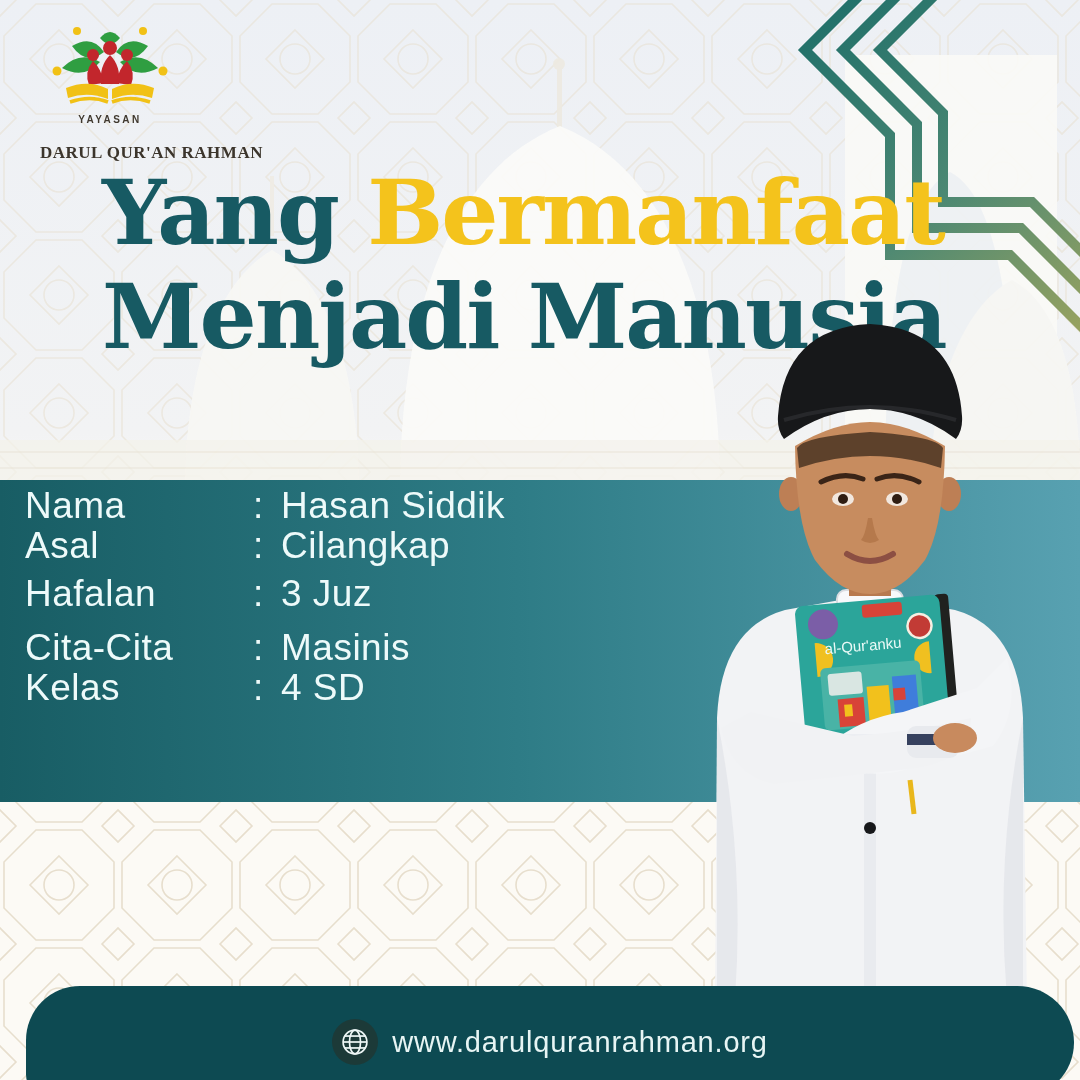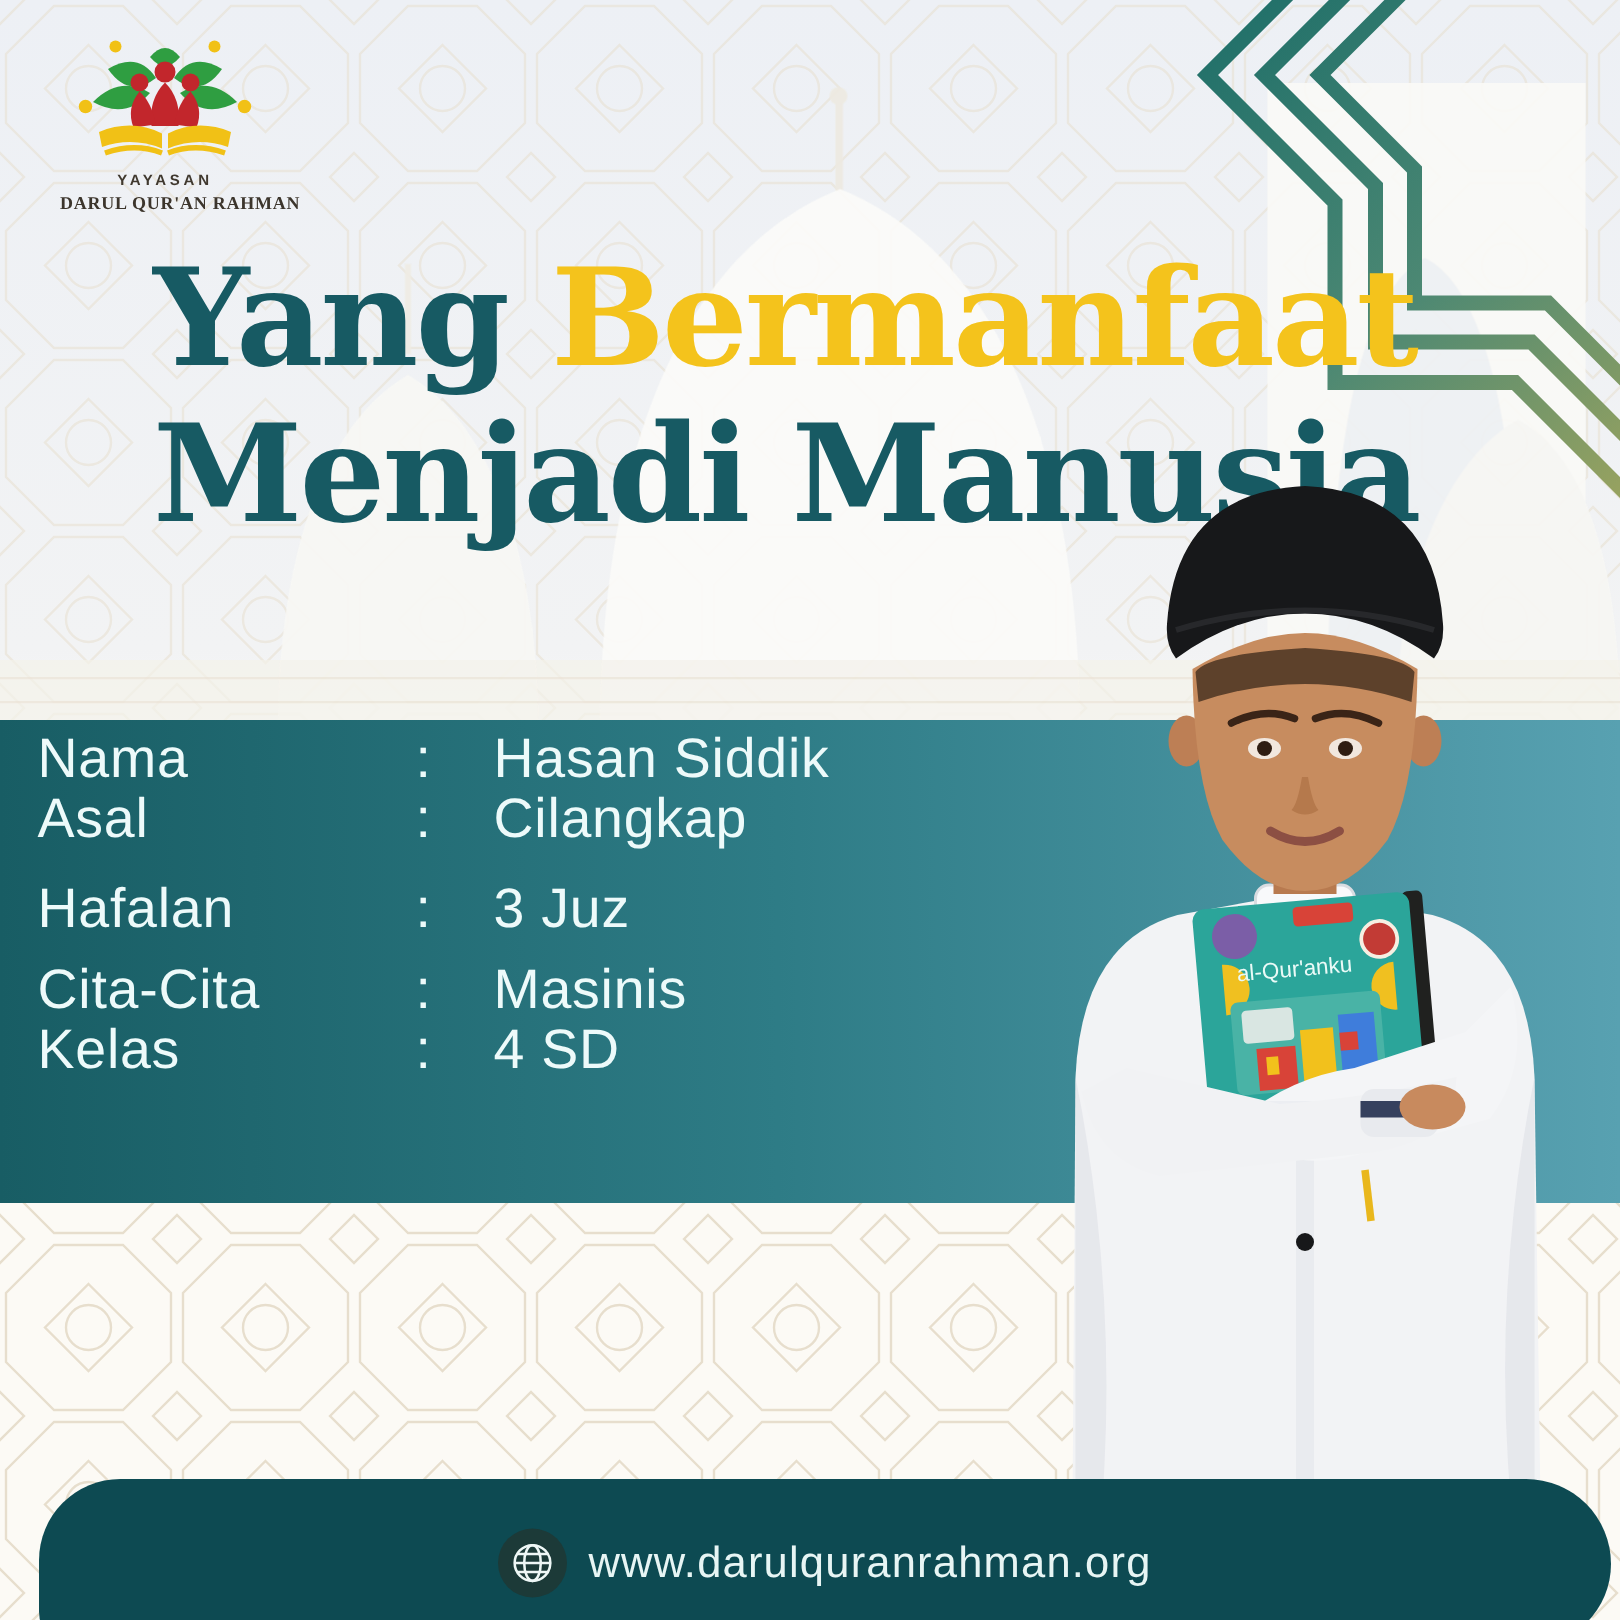--- a/index.html
+++ b/index.html
@@ -4,34 +4,34 @@
 <style>
   html,body{margin:0;padding:0;}
   body{width:1080px;height:1080px;overflow:hidden;font-family:"Liberation Sans",sans-serif;}
   .canvas{position:relative;width:1080px;height:1080px;overflow:hidden;
     background:linear-gradient(180deg,#edf0f5 0%,#f2f3f4 40%,#ffffff 58%,#fdfbf6 100%);}
   .bg-svg{position:absolute;left:0;top:0;z-index:0;}
   .star-svg{position:absolute;left:650px;top:0;width:430px;height:340px;z-index:1;}
   
   .logo{position:absolute;left:40px;top:22px;width:140px;text-align:center;z-index:2;}
   .logo-type{font-size:10px;letter-spacing:2.5px;color:#40392f;margin-top:2px;font-weight:600;}
-  .logo-name{font-family:"Liberation Serif",serif;font-size:12px;letter-spacing:.5px;color:#3c352c;margin-top:2px;font-weight:600;white-space:nowrap;}
+  .logo-name{font-family:"Liberation Serif",serif;font-size:17px;letter-spacing:.5px;color:#3c352c;margin-top:18px;font-weight:600;white-space:nowrap;}
   
   .title{position:absolute;left:102px;top:160px;z-index:2;
     font-family:"DejaVu Serif","Liberation Serif",serif;font-weight:700;
     font-size:90px;line-height:104px;letter-spacing:-2px;color:#175a63;white-space:nowrap;}
   .title .hl{color:#f4c31c;}
   
   .band{position:absolute;left:0;top:480px;width:1080px;height:322px;z-index:3;
     background:linear-gradient(90deg,#185d64 0%,#2e7c86 48%,#58a1b1 100%);}
   .info{position:absolute;left:25px;top:486px;z-index:4;color:#edfafa;}
   .row{display:grid;grid-template-columns:228px 28px auto;align-items:baseline;
-    font-size:37px;line-height:40px;letter-spacing:.5px;gap:24px;}
+    font-size:37px;line-height:40px;letter-spacing:.5px;}
   .row.m1{}
-  .row.m2{margin-top:20px;}
+  .row.m2{margin-top:8px;}
   .row.m3{margin-top:14px;}
   .row.m4{}
   
   .boy{position:absolute;left:655px;top:298px;width:400px;height:722px;z-index:5;}
   
   .footer{position:absolute;left:26px;right:6px;top:986px;height:112px;z-index:6;
     background:#0d4a52;border-radius:88px 92px 90px 38px;
     display:flex;align-items:center;justify-content:center;gap:14px;}
   .globe-wrap{width:46px;height:46px;border-radius:50%;background:#1c3a38;
     display:flex;align-items:center;justify-content:center;}

